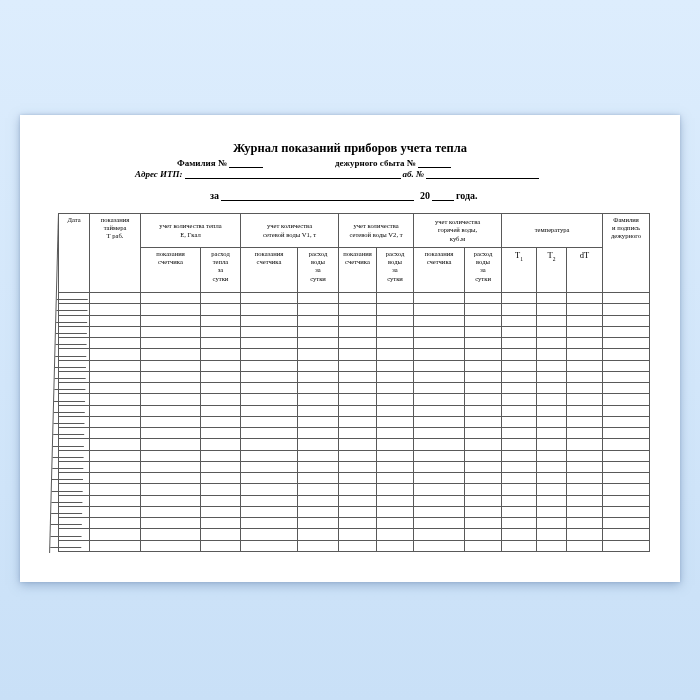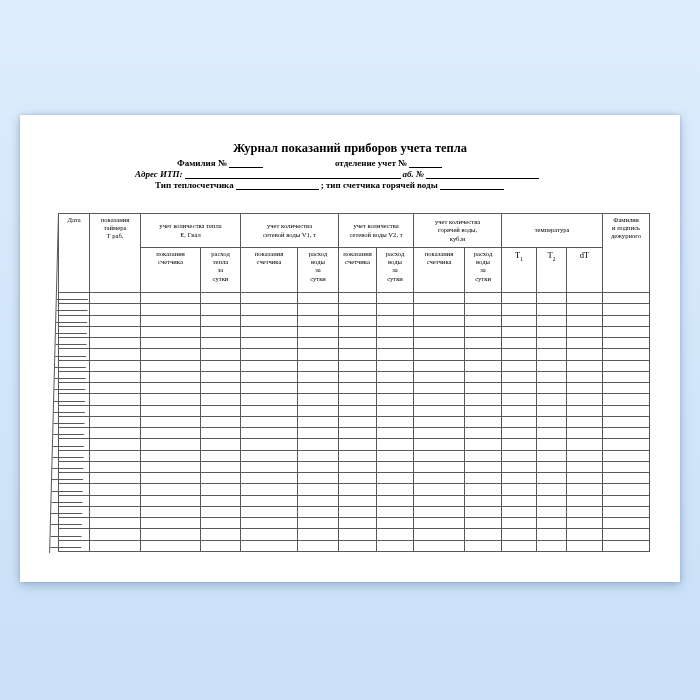--- a/index.html
+++ b/index.html
@@ -71,31 +71,31 @@
 </style>
 </head>
 <body>
 
 <div class="stage">
   <div class="paper">
 
     <div class="doc-title">Журнал показаний приборов учета тепла</div>
 
     <div class="fline" style="top:43px; left:157px;">
-      <span>Фамилия №</span><span class="blank" style="width:34px"></span><span class="gap70"></span><span>отделение учет №</span><span class="blank" style="width:33px"></span>
+      <span>Фамилия №</span><span class="blank" style="width:34px"></span><span class="gap70"></span><span>дежурного сбыта №</span><span class="blank" style="width:33px"></span>
     </div>
 
     <div class="fline" style="top:54px; left:115px;font-style:italic;">
       <span>Адрес ИТП:</span><span class="blank" style="width:216px"></span><span>аб. №</span><span class="blank" style="width:113px"></span>
     </div>
 
-    <div class="fline" style="top:65px; left:135px;">
-      <span>Тип теплосчетчика</span><span class="blank" style="width:83px"></span><span>; тип счетчика горячей воды</span><span class="blank" style="width:64px"></span>
+
+    <div class="fline big" style="top:75px; left:190px;">
+      <span>за</span><span class="blank" style="width:193px"></span><span class="gap4"></span><span>20</span><span class="blank" style="width:22px"></span><span>года.</span>
     </div>
-
 
     <div class="tablewrap">
       <table class="grid">
         <colgroup>
           <col style="width:31px">
             <col style="width:51px">
           <col style="width:60px">
             <col style="width:40px">
           <col style="width:57px">
             <col style="width:41px">

